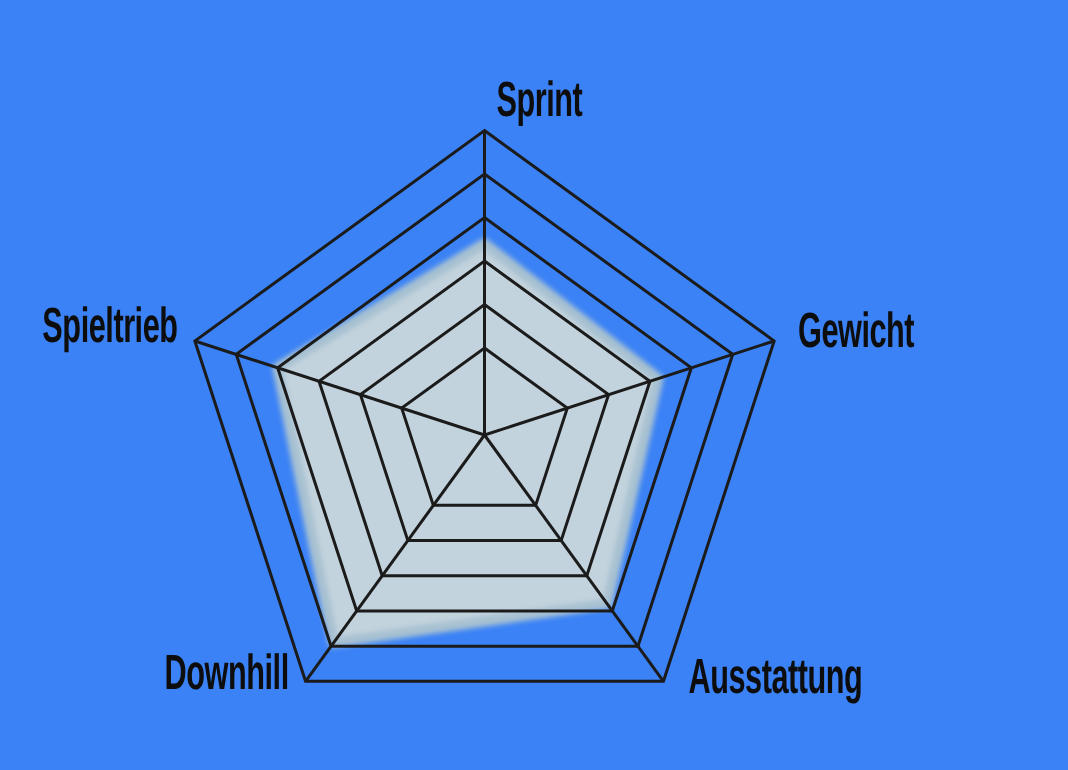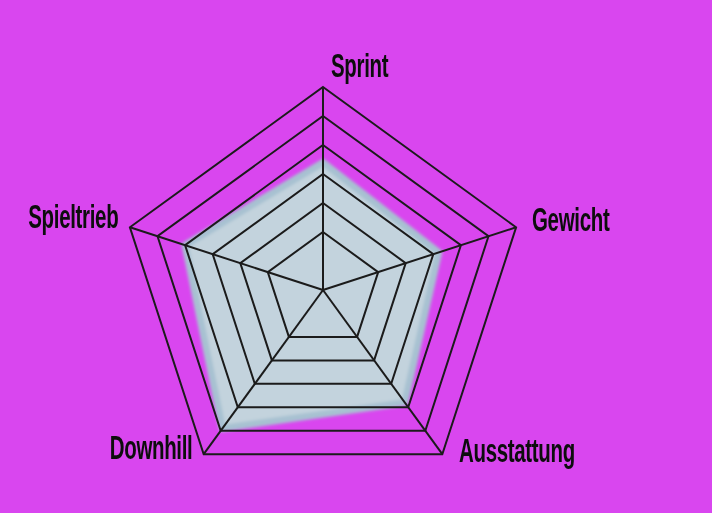--- a/index.html
+++ b/index.html
@@ -1,20 +1,20 @@
 <!DOCTYPE html>
 <html><head>
 <meta charset="utf-8">
 <style>
   html, body { margin: 0; padding: 0; background: #ffffff; }
   .stage {
     position: relative;
     width: 712px;
     height: 513px;
-    background: #d946ef;
+    background: #3b82f6;
     overflow: hidden;
     font-family: "Liberation Sans", sans-serif;
   }
   .stage svg { position: absolute; left: 0; top: 0; }
   .axis-label {
     position: absolute;
     font-family: "Liberation Sans", sans-serif;
     font-weight: bold;
     font-size: 33px;
     line-height: 38px;

